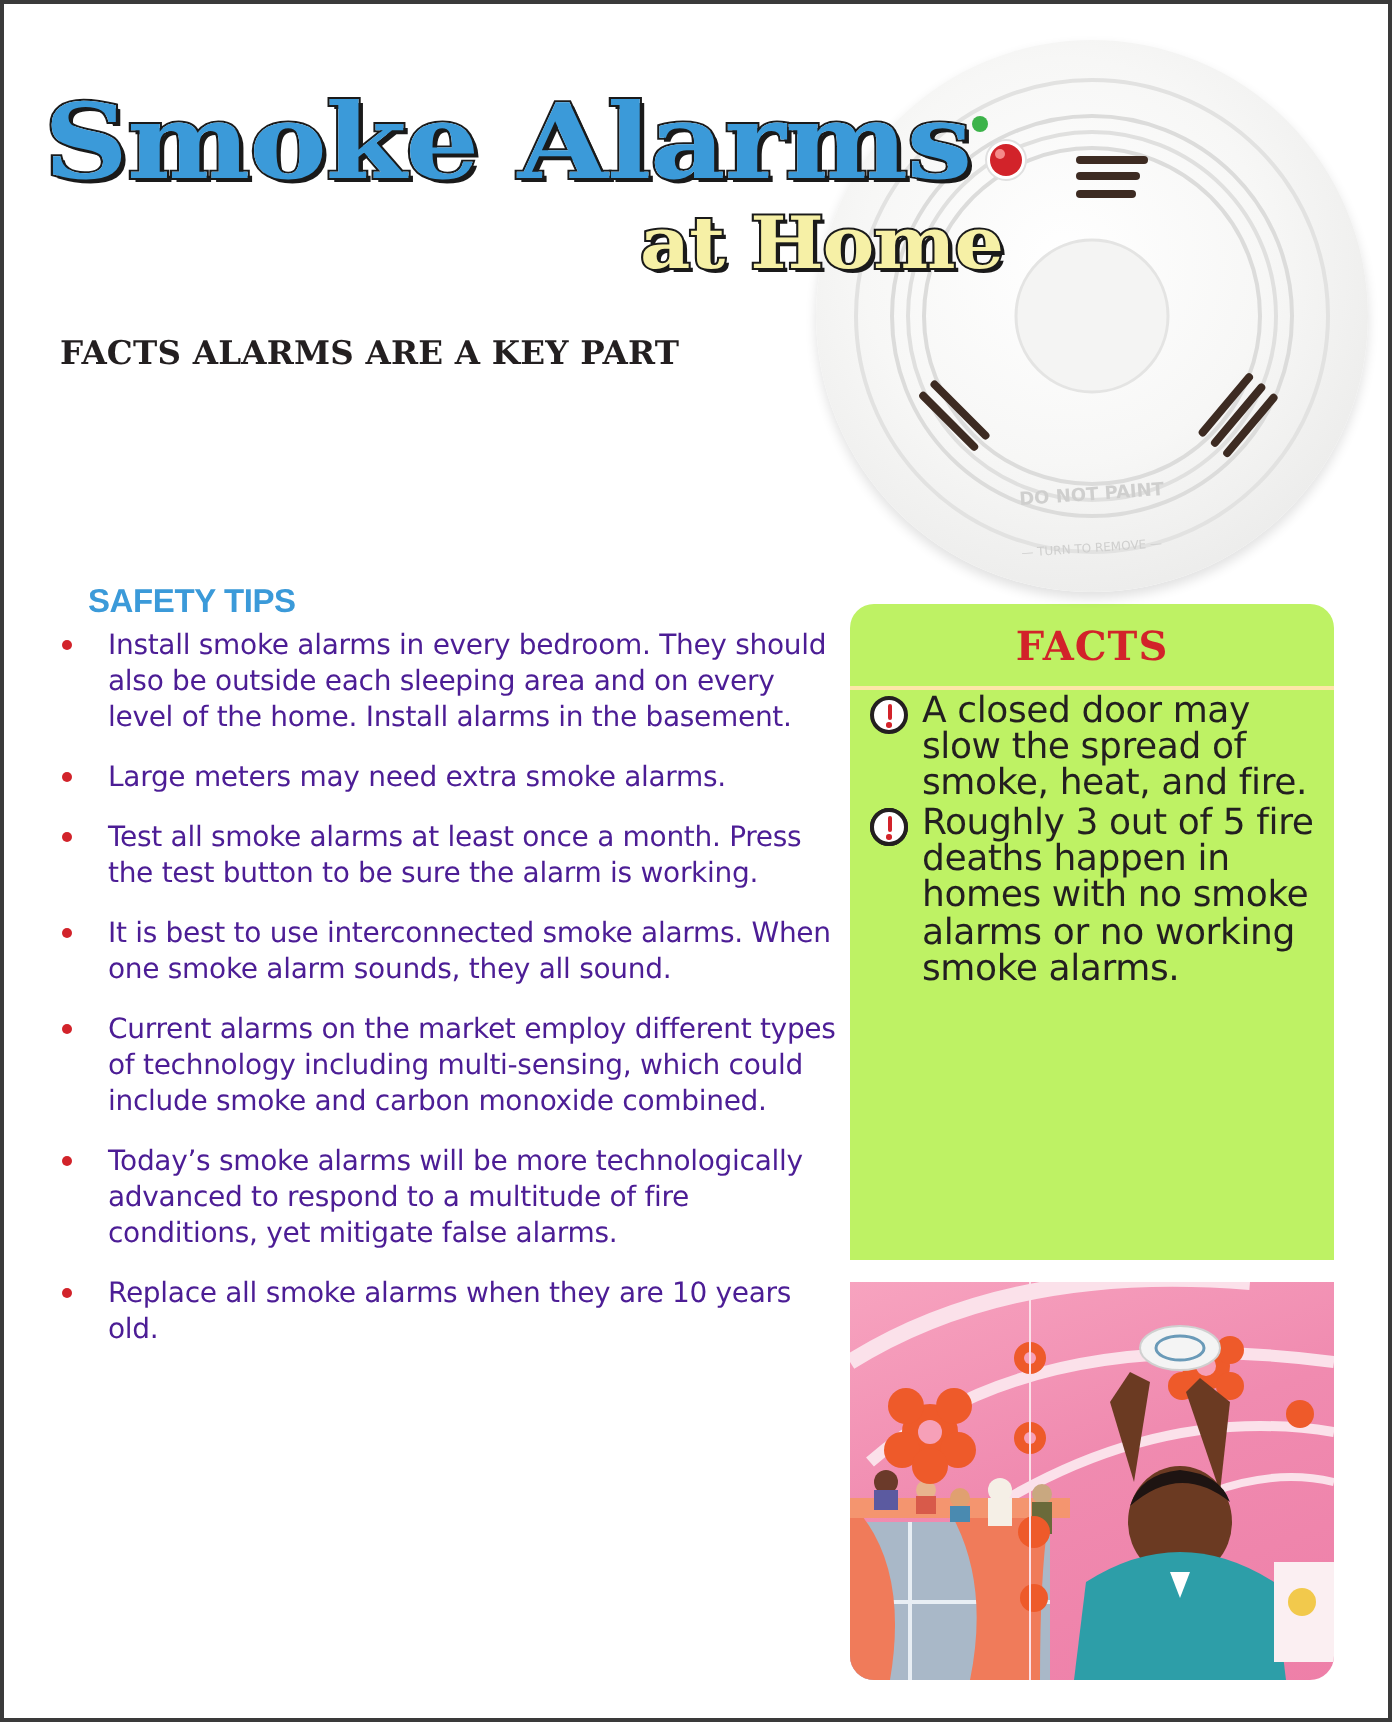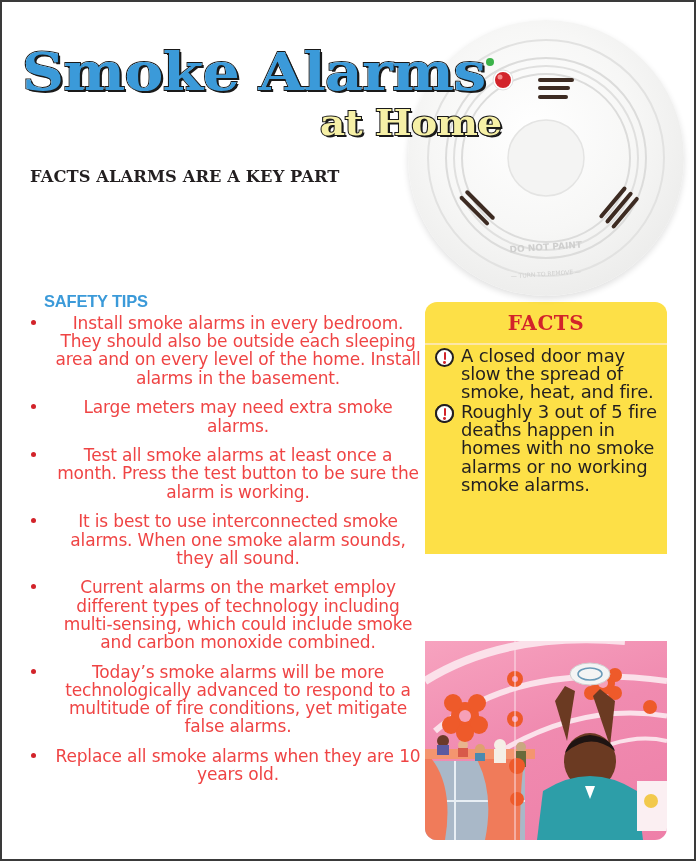--- a/index.html
+++ b/index.html
@@ -57,33 +57,33 @@
 
   
   .tips-heading {
     position: absolute; left: 30px; top: 292px;
     font-family: Liberation Sans, sans-serif; font-weight: bold;
     font-size: 16.5px; color: #3b9ad9; letter-spacing: -0.2px; margin-left: 14px;
   }
   .tips {
     position: absolute; left: 30px; top: 314px; width: 392px;
     list-style: none;
-    font-family: "DejaVu Sans", sans-serif; font-size: 17px; line-height: 18.2px;
-    color: #ef4444; letter-spacing: -0.15px; text-align: center;
+    font-family: "DejaVu Sans", sans-serif; font-size: 14px; line-height: 18.2px;
+    color: #4c1d95; letter-spacing: -0.15px;
   }
   .tips li { position: relative; padding-left: 24px; margin-bottom: 11.5px; }
   .tips li .bullet {
     position: absolute; left: 1px; top: 6px; width: 5px; height: 5px; border-radius: 50%;
     background: #d2232a;
   }
 
   
   .facts {
-    position: absolute; left: 425px; top: 302px; width: 242px; height: 252px;
-    background: #fde047; border-radius: 12px 12px 0 0;
+    position: absolute; left: 425px; top: 302px; width: 242px; height: 328px;
+    background: #bef264; border-radius: 12px 12px 0 0;
   }
   .facts-title {
     position: absolute; left: 0; top: 9px; width: 100%; text-align: center;
     font-family: "DejaVu Serif", serif; font-weight: bold; font-size: 20px;
     color: #d2232a; letter-spacing: 0.5px;
   }
   .facts-divider {
     position: absolute; left: 0; top: 41px; width: 100%; height: 2px; background: #fde7a8;
   }
   .facts-list {

